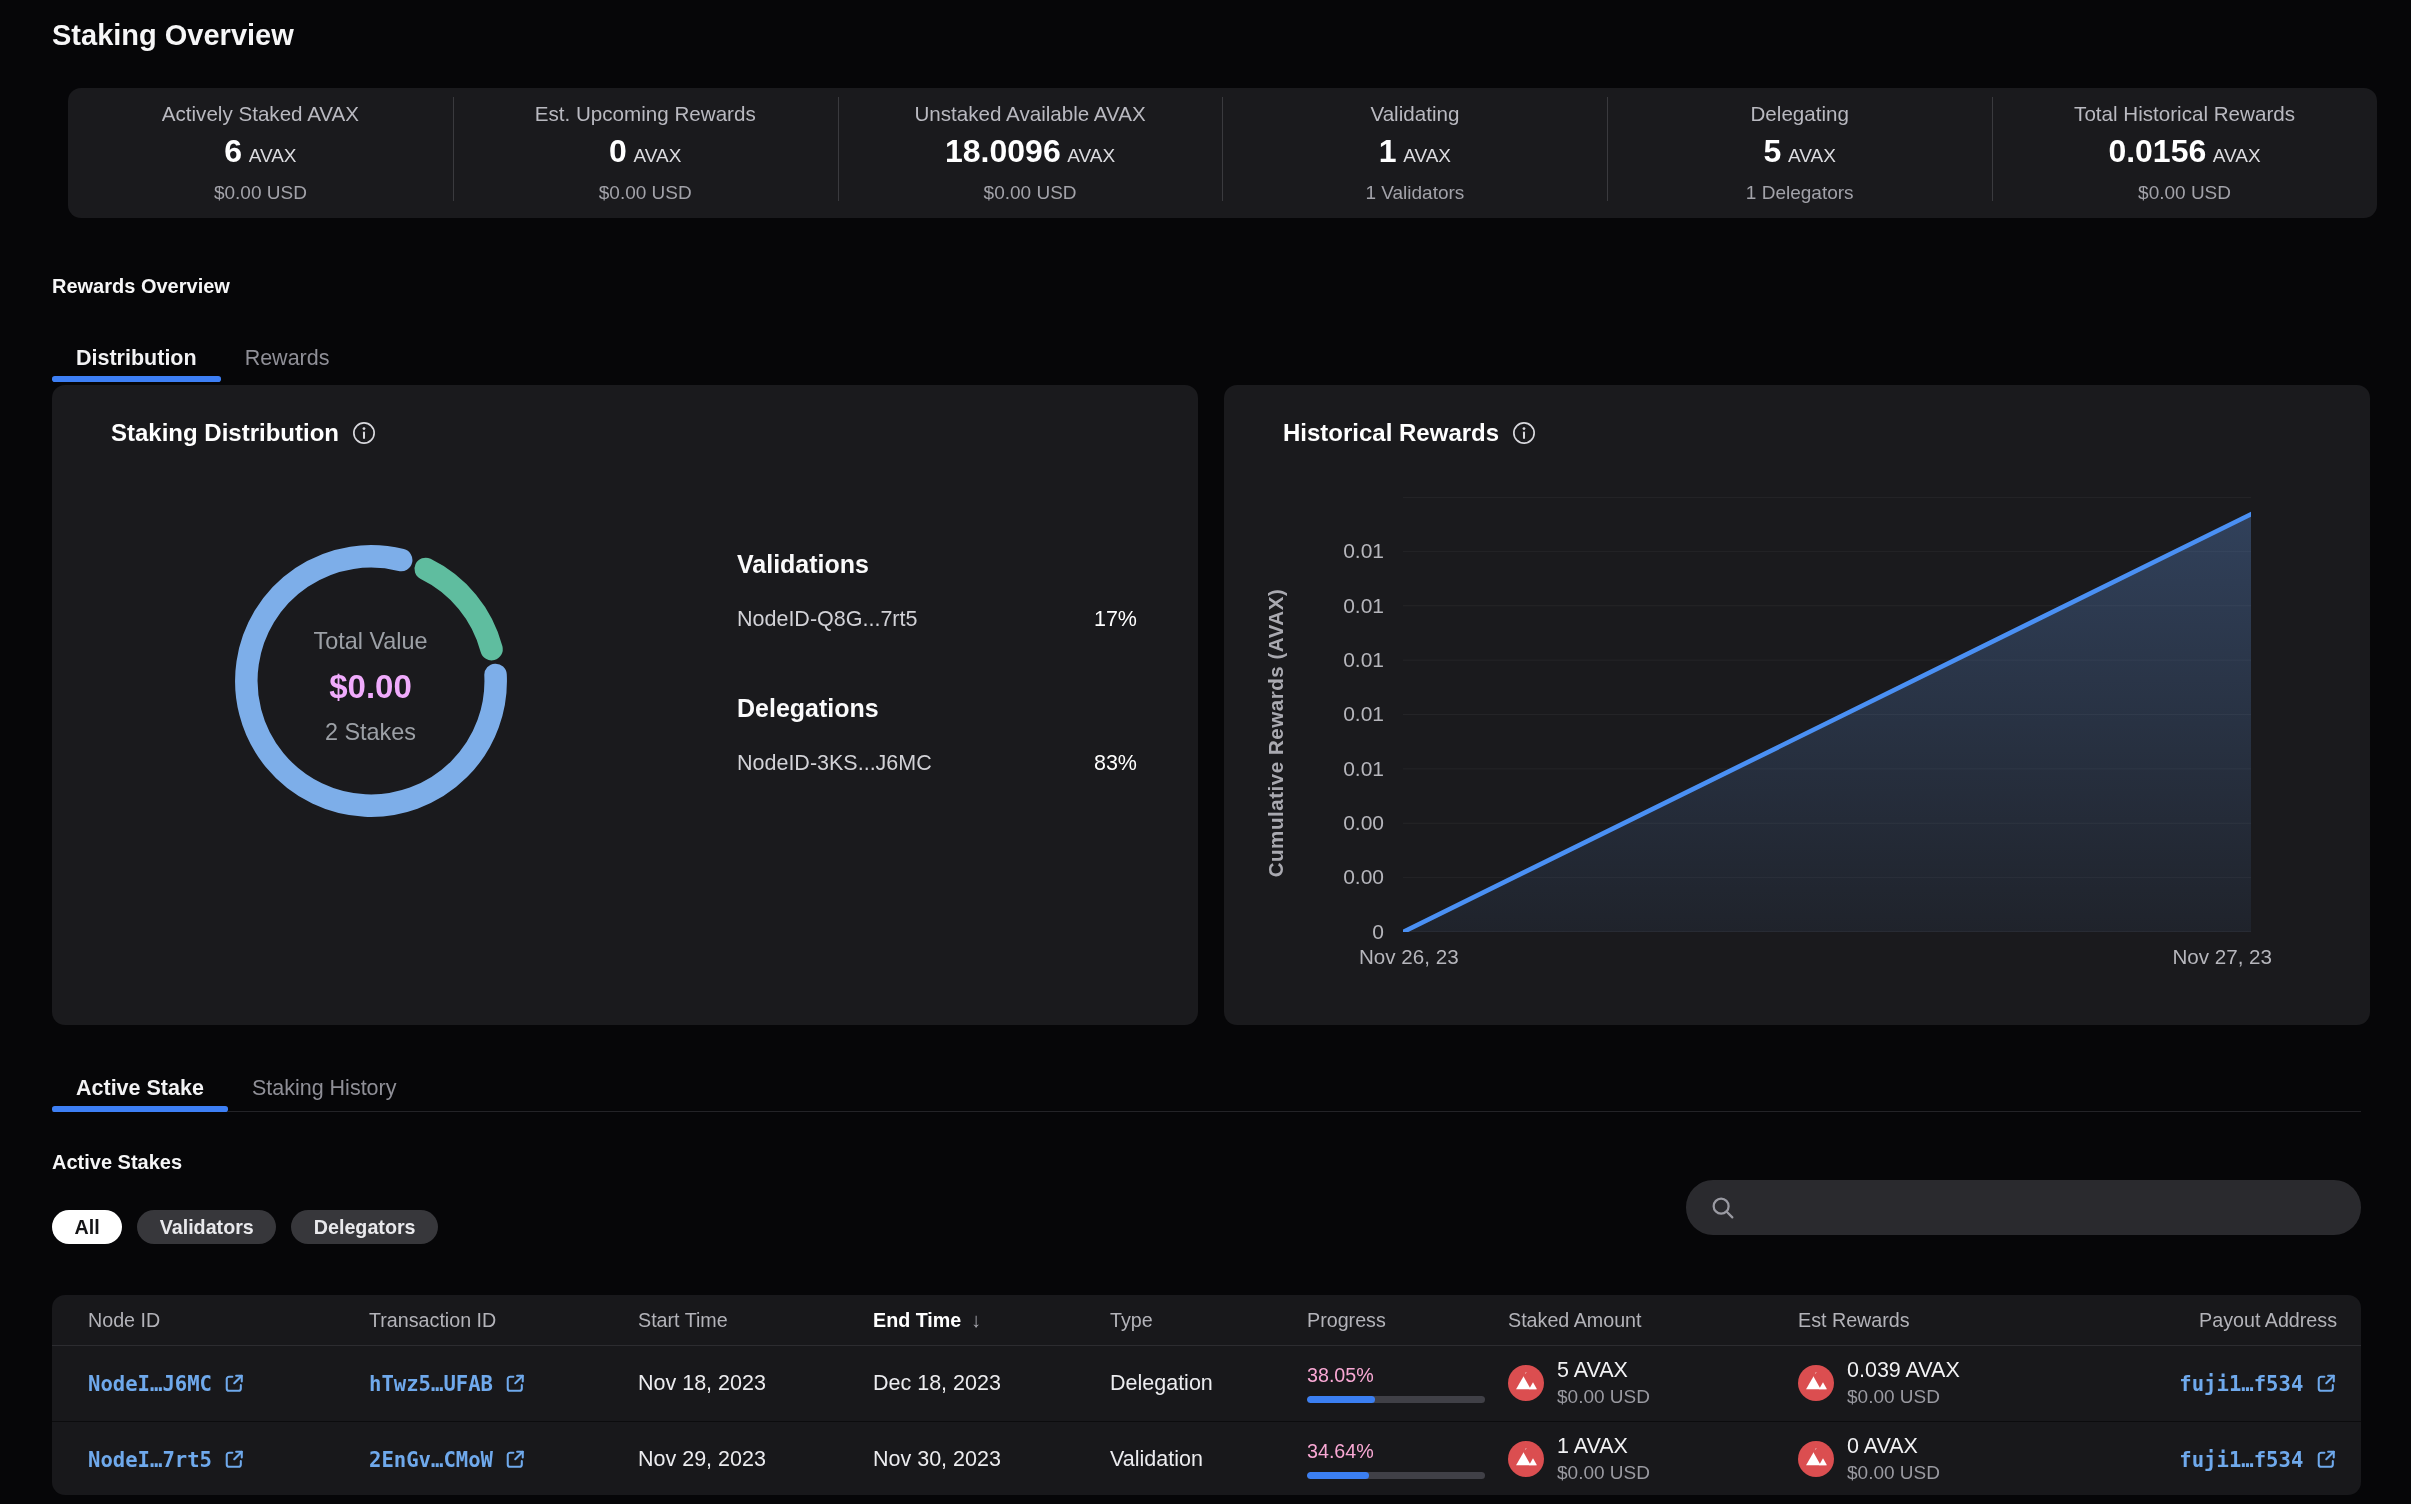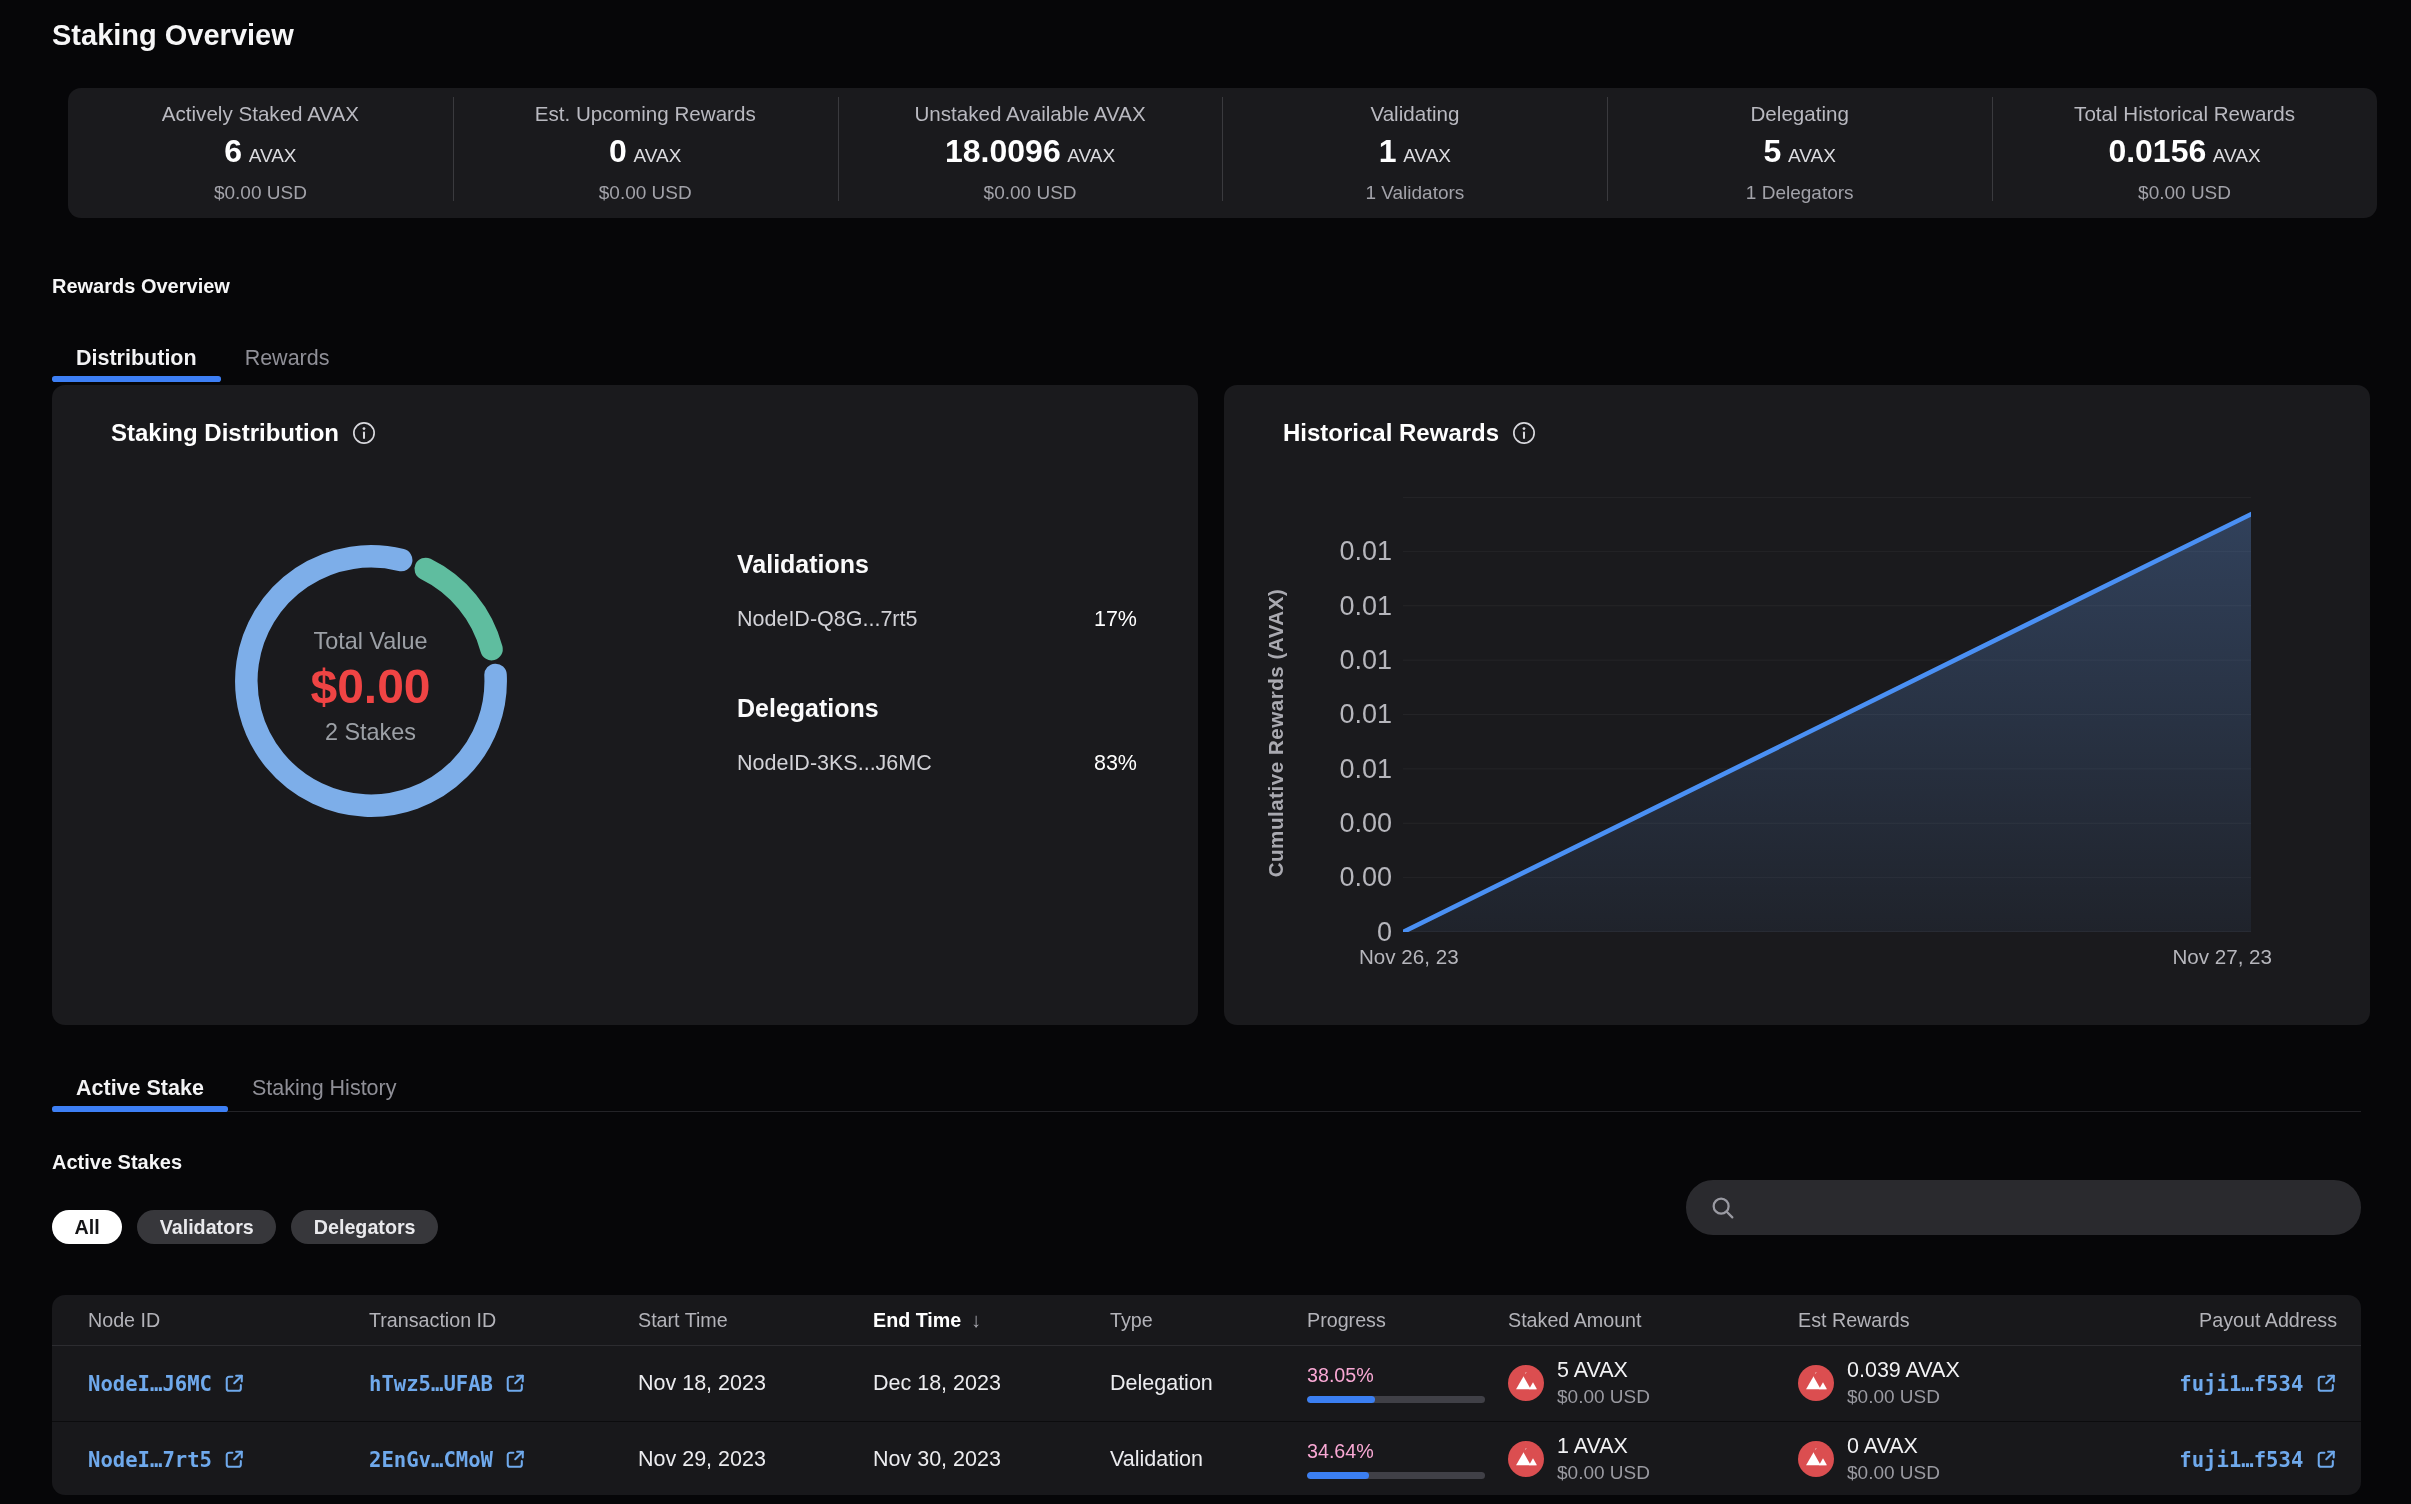--- a/index.html
+++ b/index.html
@@ -37,33 +37,33 @@
   .card{background:#1a1a1d;border-radius:13px;}
   .dist-card{left:52px;top:385px;width:1146px;height:640px;}
   .hist-card{left:1224px;top:385px;width:1146px;height:640px;}
   .card-title{position:absolute;left:59px;top:34px;display:flex;align-items:center;gap:13px;
       font-size:24px;font-weight:600;color:#ffffff;}
 
   
   #donut-svg{position:absolute;left:169px;top:146px;width:300px;height:300px;}
   .donut-center{position:absolute;left:178px;top:242px;width:281px;text-align:center;}
   .donut-center .dc-label{font-size:23.4px;color:#9ca0a6;line-height:28px;}
-  .donut-center .dc-value{font-size:48px;font-weight:700;color:#ef4444;line-height:52px;margin-top:5.6px;}
+  .donut-center .dc-value{font-size:33px;font-weight:700;color:#f0abfc;line-height:52px;margin-top:5.6px;}
   .donut-center .dc-sub{font-size:23.4px;color:#9ca0a6;line-height:28px;margin-top:5.6px;}
   .dist-list{position:absolute;left:685px;top:165px;width:400px;}
   .dl-head{font-size:25px;font-weight:700;color:#fafafb;}
   .dl-item{display:flex;justify-content:space-between;margin-top:28px;font-size:21.5px;color:#d2d2d7;}
   .dl-item .pct{color:#ffffff;margin-left:44px;}
   .dl-gap{height:62px;}
 
   
   .ylabel-rot{position:absolute;left:52px;top:348px;transform:translate(-50%,-50%) rotate(-90deg);
       white-space:nowrap;font-size:20.6px;font-weight:700;letter-spacing:0.5px;color:#a9a9b0;}
   #ytick-wrap{position:absolute;left:56px;top:112px;width:112px;height:435px;}
-  .ytick{position:absolute;right:0;transform:translateY(-50%);font-size:27px;color:#b6b6bc;}
+  .ytick{position:absolute;right:8px;transform:translateY(-50%);font-size:21px;color:#b6b6bc;}
   #line-plot{position:absolute;left:179px;top:112px;width:848px;height:435px;}
   .xlab{position:absolute;top:560px;font-size:20.6px;color:#b6b6bc;}
   .xlab-left{left:135px;}
   .xlab-right{left:943px;width:105px;text-align:right;}
 
   
   .stakes-title{left:52px;top:1151px;}
   .pills{left:52px;top:1210px;display:flex;gap:15px;}
   .pill{height:34px;padding:0 22.5px;border-radius:17px;display:flex;align-items:center;
         font-size:19.7px;font-weight:700;background:#37373b;color:#e9e9ec;cursor:pointer;}

